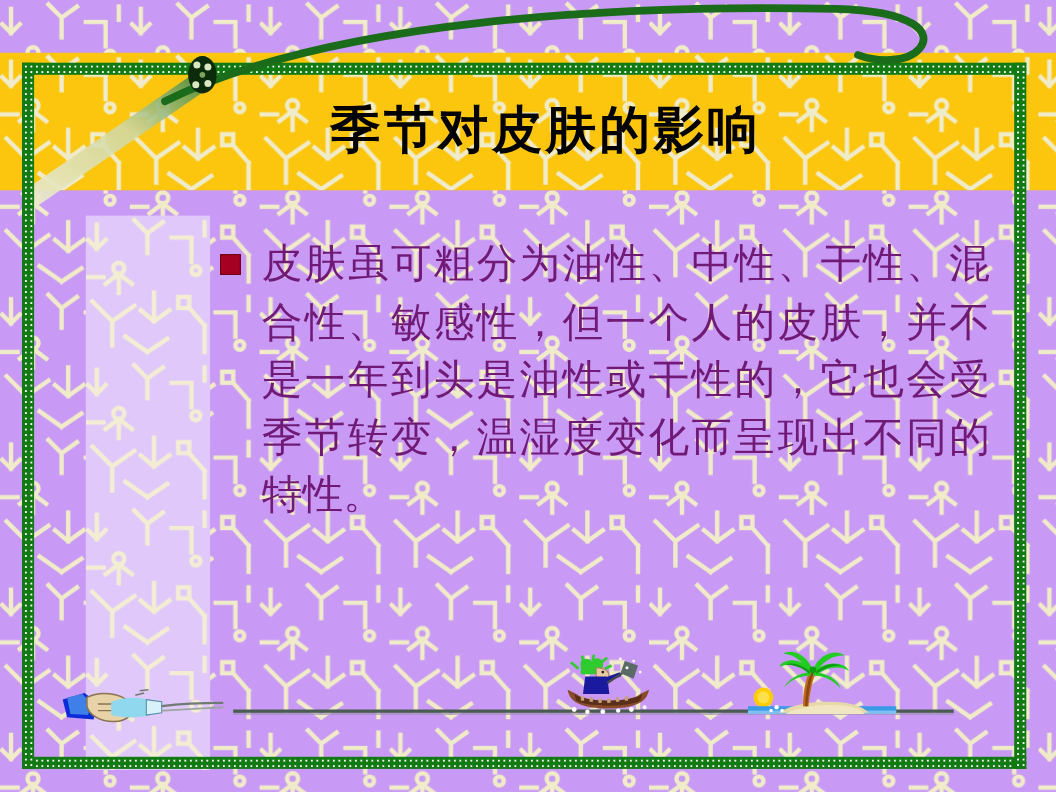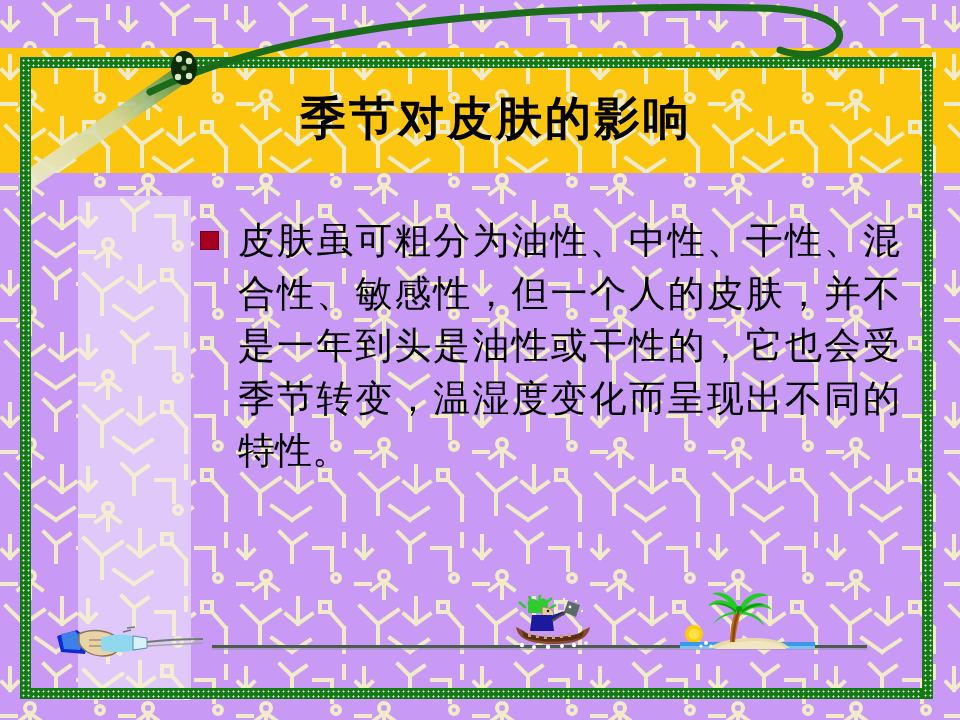--- a/index.html
+++ b/index.html
@@ -115,21 +115,21 @@
     background: #a50021;
     border: 1px solid #6e0016;
     margin-top: 16px;
     margin-right: 19px;
     flex: 0 0 auto;
   }
   #body-text {
     flex: 1 1 auto;
     font-size: 37px;
     line-height: 1.42;
-    color: #000000;
+    color: #701a75;
     text-align: justify;
     text-justify: inter-character;
     font-family: "Liberation Serif", "DejaVu Serif", serif;
   }
 
   
   #scene-line {
     position: absolute;
     left: 212px;
     top: 645px;

